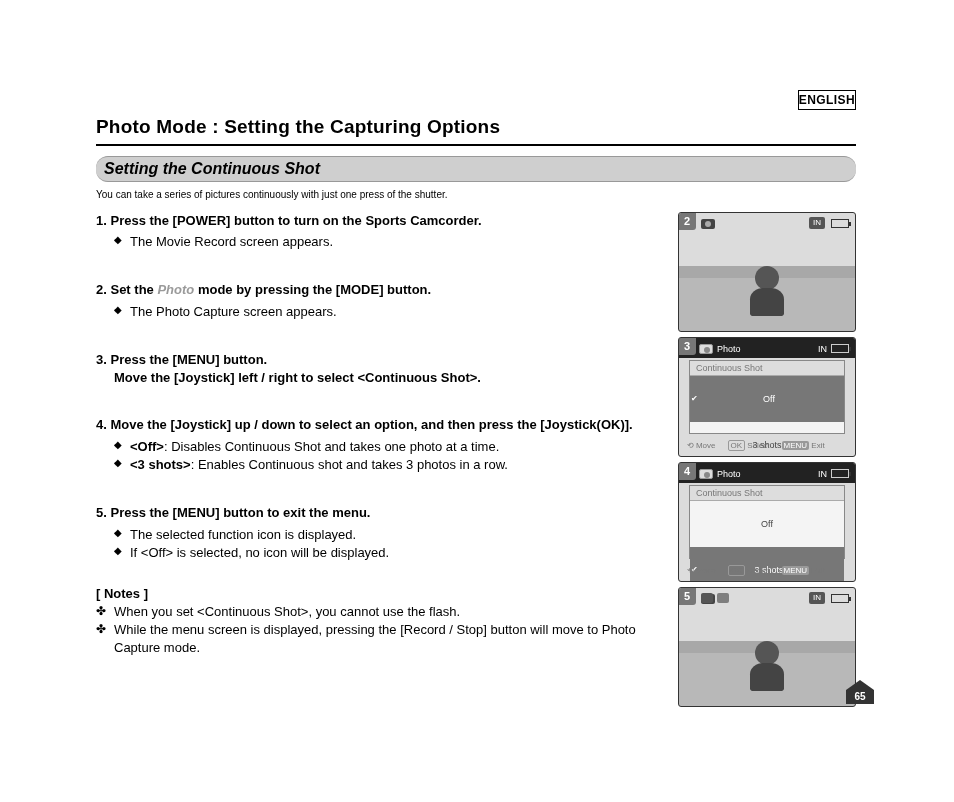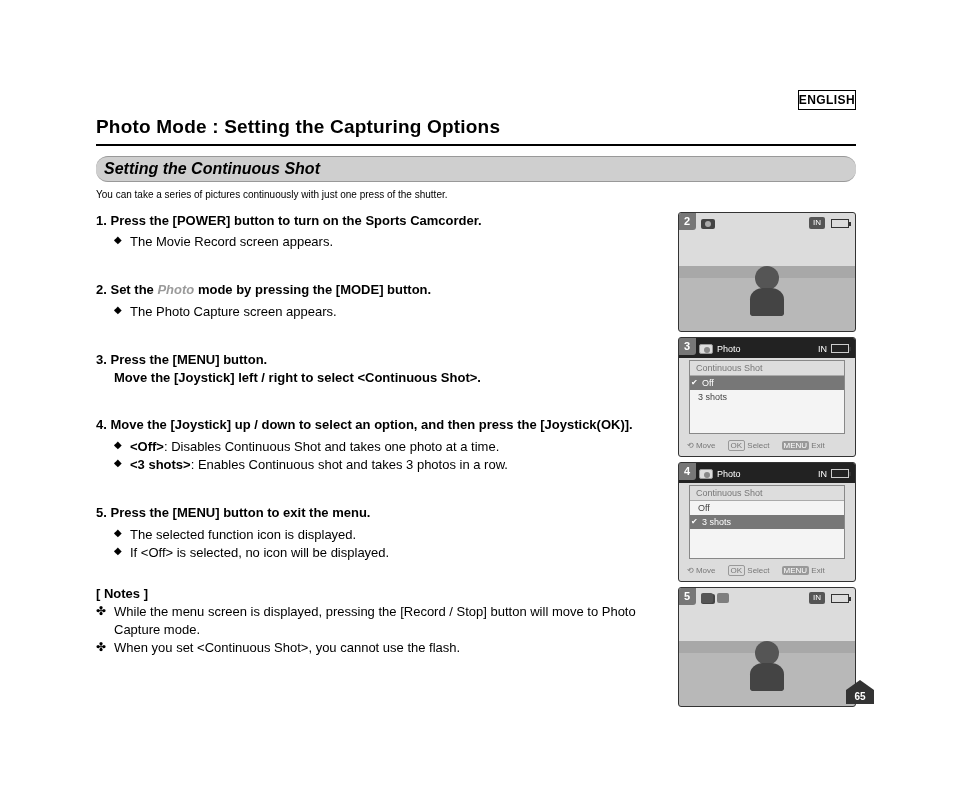--- a/index.html
+++ b/index.html
@@ -229,22 +229,23 @@
   }
   .fig .menu-head {
     font-size: 9px;
     color: #777;
     background: #ddd;
     padding: 2px 6px;
     border-bottom: 1px solid #aaa;
   }
   .fig .menu-item {
     font-size: 9px;
-    padding: 2px 8px;
+    padding: 18px 8px;
     color: #444;
+    text-align: center;
   }
   .fig .menu-item.sel {
     background: #777;
     color: #fff;
     position: relative;
   }
   .fig .menu-item.sel::before {
     content: "✔";
     position: absolute;
     left: 1px;
@@ -366,22 +367,22 @@
         <li style="margin-bottom:12px;">
           <span class="step-head">Press the [MENU] button to exit the menu.</span>
           <ul class="diamond">
             <li>The selected function icon is displayed.</li>
             <li>If &lt;Off&gt; is selected, no icon will be displayed.</li>
           </ul>
         </li>
       </ol>
       <div class="notes-head">[ Notes ]</div>
       <ul class="notes">
+        <li>When you set &lt;Continuous Shot&gt;, you cannot use the flash.</li>
         <li>While the menu screen is displayed, pressing the [Record / Stop] button will move to Photo Capture mode.</li>
-        <li>When you set &lt;Continuous Shot&gt;, you cannot use the flash.</li>
       </ul>
     </div>
 
     <div class="figs-col">
 
       <div class="fig photo">
         <div class="num">2</div>
         <div class="topbar">
           <div class="cam"></div>
           <div class="battery"></div>

